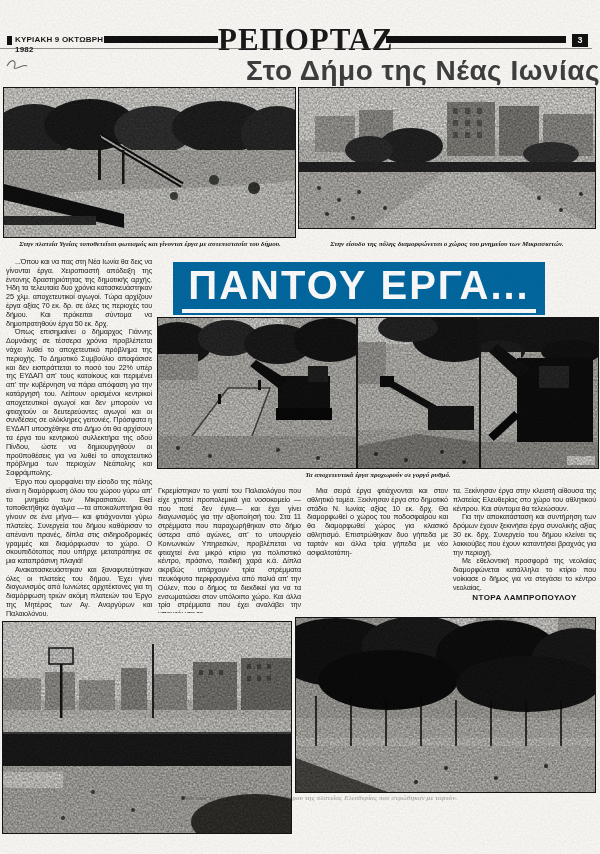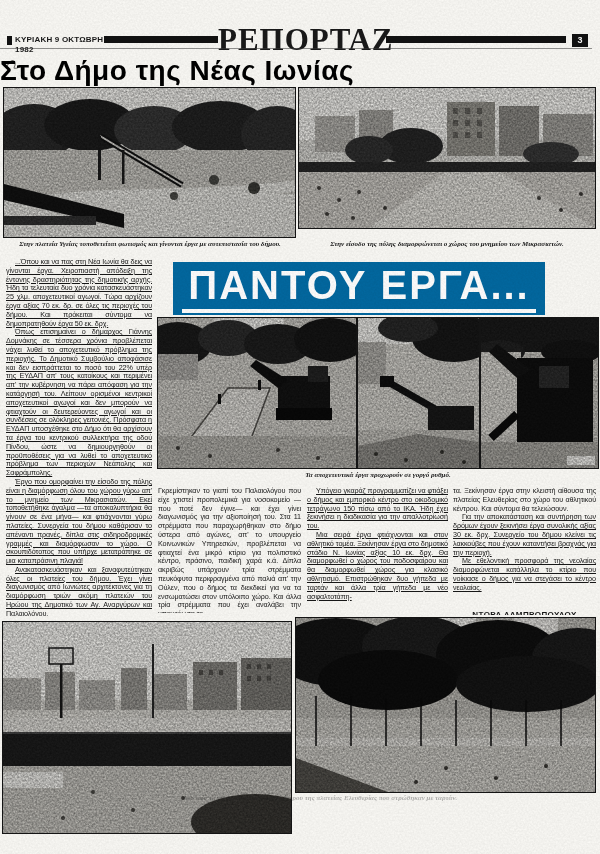--- a/index.html
+++ b/index.html
@@ -7,31 +7,31 @@
         font-family:"Liberation Sans",sans-serif;color:#1a1a1a;}
   .abs{position:absolute;}
   
   .date-label{font:bold 8px/10px "Liberation Sans",sans-serif;letter-spacing:.2px;}
   .bar{background:#121212;}
   .masthead{font:bold 31px/30px "Liberation Serif",serif;letter-spacing:1px;text-align:center;
             transform:scaleY(1.05);transform-origin:top;}
   .page-badge{background:#121212;color:#fff;font:bold 9px/13px "Liberation Sans",sans-serif;text-align:center;}
   .hairline{background:#3c3c3c;opacity:.55;}
   
-  .headline{font:bold 28px/30px "Liberation Sans",sans-serif;letter-spacing:.5px;text-align:left;color:#000000;}
+  .headline{font:bold 28px/30px "Liberation Sans",sans-serif;letter-spacing:.5px;text-align:right;color:#404040;}
   .banner{background:#0369a1;display:flex;align-items:center;justify-content:center;}
   .banner span{color:#fff;font:bold 40px/42px "Liberation Sans",sans-serif;letter-spacing:2px;
                border-bottom:4px solid #fff;padding:0 6px 3px 6px;}
   
   .caption{font:italic bold 7px/9px "Liberation Serif",serif;text-align:center;color:#222;}
   .coltext{font:7.2px/8.8px "Liberation Sans",sans-serif;text-align:justify;color:#181818;
            letter-spacing:-.1px;overflow:hidden;}
   .coltext p{margin:0;}
-  .coltext p.ind{text-indent:9px;text-decoration:underline;}
-  .byline{font:bold 8px/10px "Liberation Sans",sans-serif;text-align:center;letter-spacing:.4px;margin-top:17px;}
+  .coltext p.ind{text-indent:9px;}
+  .byline{font:bold 8px/10px "Liberation Sans",sans-serif;text-align:center;letter-spacing:.4px;margin-top:0;}
   .faint{opacity:.32;}
   
   .photo{position:absolute;outline:1.5px solid #151515;background:#d8d6d1;}
   .photo svg{display:block;}
   .scan-grain{pointer-events:none;}
 </style>
 </head>
 <body>
 
 <svg width="0" height="0" style="position:absolute">
@@ -126,21 +126,21 @@
     </svg>
   </div>
 
   <div class="abs caption" style="left:306px;top:240px;width:282px">Στην είσοδο της πόλης διαμορφώνεται ο χώρος του μνημείου των Μικρασιατών.</div>
   <div class="abs caption" style="left:10px;top:240px;width:280px">Στην πλατεία Υγείας τοποθετείται φωτισμός και γίνονται έργα με αυτεπιστασία του δήμου.</div>
 
   <div class="abs coltext" style="left:6px;top:258px;width:146px;height:358px">
     <p class="ind">...Όπου και να πας στη Νέα Ιωνία θα δεις να γίνονται έργα. Χειροπιαστή απόδειξη της έντονης δραστηριότητας της δημοτικής αρχής. Ήδη τα τελευταία δυο χρόνια κατασκευάστηκαν 25 χλμ. αποχετευτικοί αγωγοί. Τώρα αρχίζουν έργα αξίας 70 εκ. δρ. σε όλες τις περιοχές του δήμου. Και πρόκειται σύντομα να δημοπρατηθούν έργα 50 εκ. δρχ.</p>
     <p class="ind">Όπως επισημαίνει ο δήμαρχος Γιάννης Δομνάκης σε τέσσερα χρόνια προβλέπεται νάχει λυθεί το αποχετευτικό πρόβλημα της περιοχής. Το Δημοτικό Συμβούλιο αποφάσισε και δεν εισπράττεται το ποσό του 22% υπέρ της ΕΥΔΑΠ απ' τους κατοίκους και περιμένει απ' την κυβέρνηση να πάρει απόφαση για την κατάργησή του. Λείπουν ορισμένοι κεντρικοί αποχετευτικοί αγωγοί και δεν μπορούν να φτιαχτούν οι δευτερεύοντες αγωγοί και οι συνδέσεις σε ολόκληρες γειτονιές. Πρόσφατα η ΕΥΔΑΠ υποσχέθηκε στο Δήμο ότι θα αρχίσουν τα έργα του κεντρικού συλλεκτήρα της οδού Πίνδου, ώστε να δημιουργηθούν οι προϋποθέσεις για να λυθεί το αποχετευτικό πρόβλημα των περιοχών Νεάπολης και Σαφράμπολης.</p>
     <p class="ind">Έργο που ομορφαίνει την είσοδο της πόλης είναι η διαμόρφωση όλου του χώρου γύρω απ' το μνημείο των Μικρασιατών. Εκεί τοποθετήθηκε άγαλμα —τα αποκαλυπτήρια θα γίνουν σε ένα μήνα— και φτιάχνονται γύρω πλατείες. Συνεργεία του δήμου καθάρισαν το απέναντι πρανές, δίπλα στις σιδηροδρομικές γραμμές και διαμόρφωσαν το χώρο. Ο σκουπιδότοπος που υπήρχε μετατράπηκε σε μια καταπράσινη πλαγιά!</p>
-    <p class="ind">Ανακατασκευάστηκαν και ξαναφυτεύτηκαν όλες οι πλατείες του δήμου. Έχει γίνει διαγωνισμός από Ιωνιώτες αρχιτέκτονες για τη διαμόρφωση τριών ακόμη πλατειών του Ηρώου της Δημοτικό των Αγ. Αναργύρων και Παλαιολόγου.</p>
+    <p class="ind">Ανακατασκευάστηκαν και ξαναφυτεύτηκαν όλες οι πλατείες του δήμου. Έχει γίνει διαγωνισμός από Ιωνιώτες αρχιτέκτονες για τη διαμόρφωση τριών ακόμη πλατειών του Έργο της Μητέρας των Αγ. Αναργύρων και Παλαιολόγου.</p>
   </div>
 
   <div class="abs banner" style="left:173px;top:262px;width:372px;height:53px">
     <span>ΠΑΝΤΟΥ ΕΡΓΑ...</span>
   </div>
 
   <div class="photo" style="left:158px;top:318px;width:198px;height:150px">
     <svg width="198" height="150" viewBox="0 0 198 150">
       <rect width="198" height="150" fill="#cfcdc7"></rect>
       <rect x="56" width="70" height="16" fill="#f2f1ed"></rect>
@@ -203,21 +203,20 @@
       <rect width="117" height="150" filter="url(#grain)" opacity="0.5"></rect>
     </svg>
   </div>
 
   <div class="abs caption" style="left:160px;top:471px;width:436px">Τα αποχετευτικά έργα προχωρούν σε γοργό ρυθμό.</div>
 
   <div class="abs coltext" style="left:158px;top:487px;width:143px;height:126px">
     <p>Γκρεμίστηκαν το γιαπί του Παλαιολόγου που είχε χτιστεί προπολεμικά για νοσοκομείο —που ποτέ δεν έγινε— και έχει γίνει διαγωνισμός για την αξιοποίησή του. Στα 11 στρέμματα που παραχωρήθηκαν στο δήμο ύστερα από αγώνες, απ' το υπουργείο Κοινωνικών Υπηρεσιών, προβλέπεται να φτιαχτεί ένα μικρό κτίριο για πολιτιστικό κέντρο, πράσινο, παιδική χαρά κ.ά. Δίπλα ακριβώς υπάρχουν τρία στρέμματα πευκόφυτα περιφραγμένα από παλιά απ' την Ούλεν, που ο δήμος τα διεκδικεί για να τα ενσωματώσει στον υπόλοιπο χώρο. Και άλλα τρία στρέμματα που έχει αναλάβει την υποχρέωση το</p>
   </div>
   <div class="abs coltext" style="left:307px;top:487px;width:141px;height:122px">
-    <p class="ind">Υπόγειο γκαράζ προγραμματίζει να φτιάξει ο δήμος και εμπορικό κέντρο στο οικοδομικό τετράγωνο 150 πίσω από το ΙΚΑ. Ήδη έχει ξεκινήσει η διαδικασία για την απαλλοτρίωσή του.</p>
     <p class="ind">Μια σειρά έργα φτιάχνονται και στον αθλητικό τομέα. Ξεκίνησαν έργα στο δημοτικό στάδιο Ν. Ιωνίας αξίας 10 εκ. δρχ. Θα διαμορφωθεί ο χώρος του ποδοσφαίρου και θα διαμορφωθεί χώρος για κλασικό αθλητισμό. Επιστρώθηκαν δυο γήπεδα με ταρτάν και άλλα τρία γήπεδα με νέο ασφαλτοτάπη-</p>
   </div>
   <div class="abs coltext" style="left:453px;top:487px;width:143px;height:128px">
     <p>τα. Ξεκίνησαν έργα στην κλειστή αίθουσα της πλατείας Ελευθερίας στο χώρο του αθλητικού κέντρου. Και σύντομα θα τελειώσουν.</p>
     <p class="ind">Για την αποκατάσταση και συντήρηση των δρόμων έχουν ξεκινήσει έργα συνολικής αξίας 30 εκ. δρχ. Συνεργείο του δήμου κλείνει τις λακκούβες που έχουν καταντήσει βραχνάς για την περιοχή.</p>
     <p class="ind">Με εθελοντική προσφορά της νεολαίας διαμορφώνεται κατάλληλα το κτίριο που νοίκιασε ο δήμος για να στεγάσει το κέντρο νεολαίας.</p>
     <div class="byline">ΝΤΟΡΑ ΛΑΜΠΡΟΠΟΥΛΟΥ</div>
   </div>
 
   <div class="photo" style="left:3px;top:622px;width:288px;height:211px">

